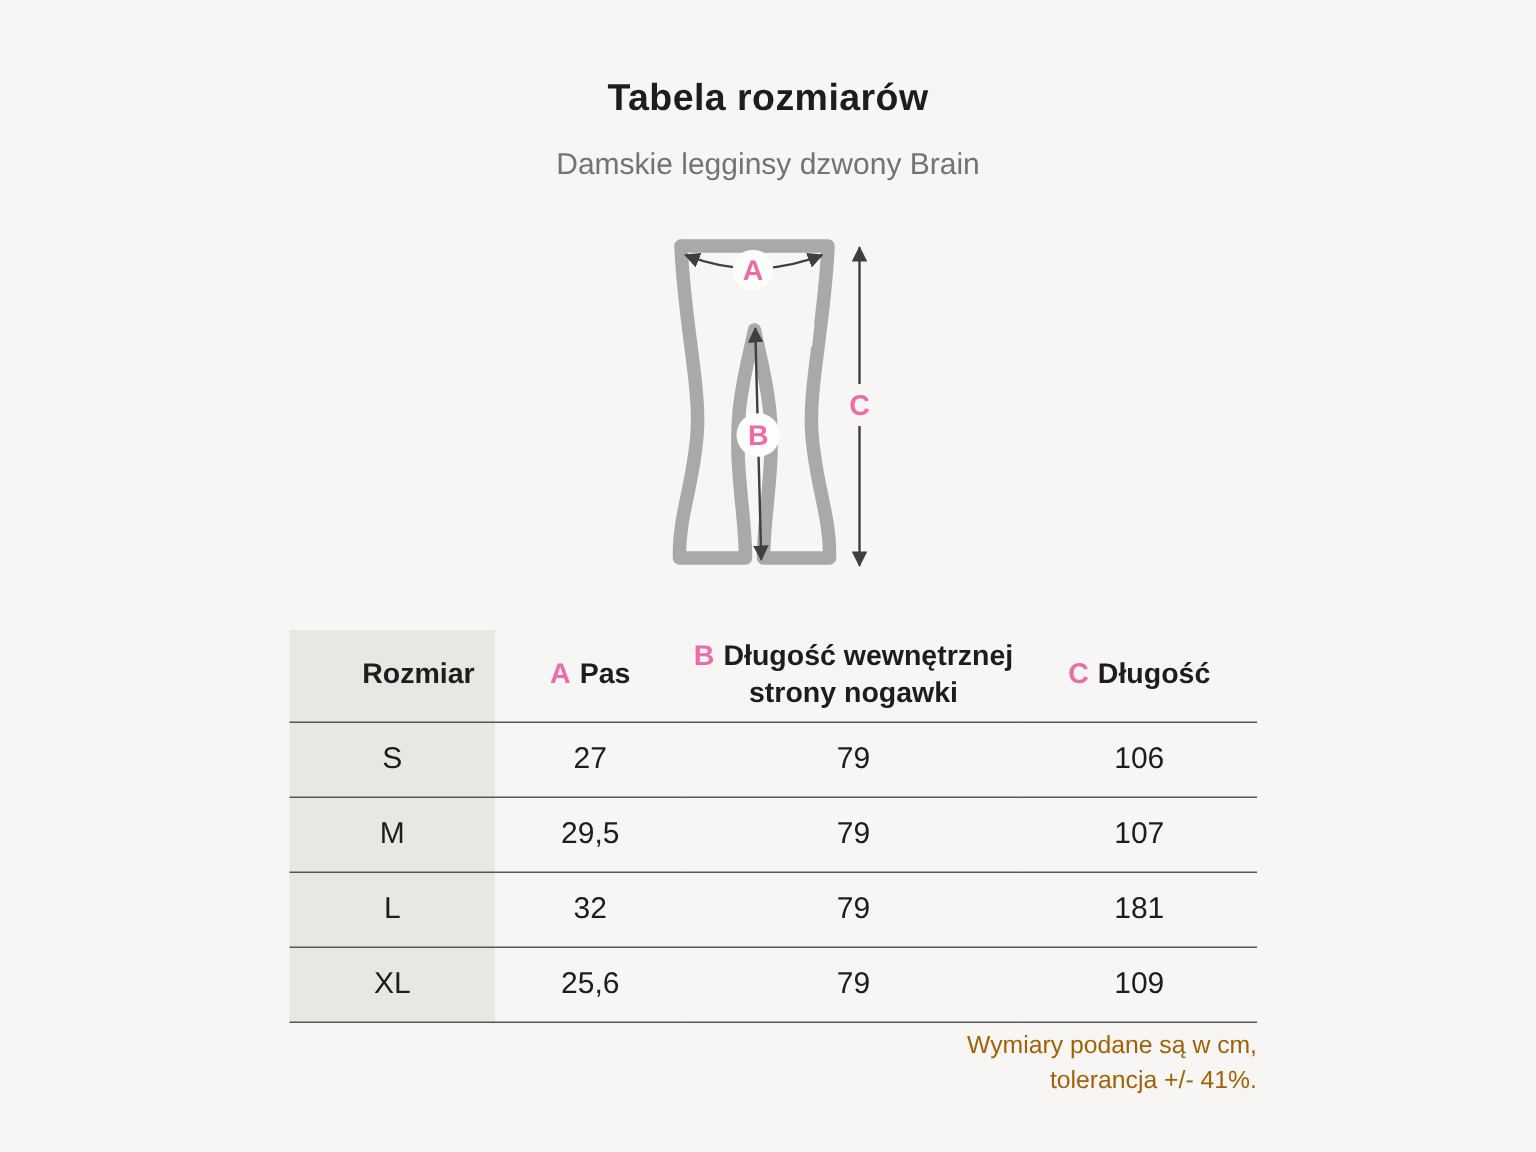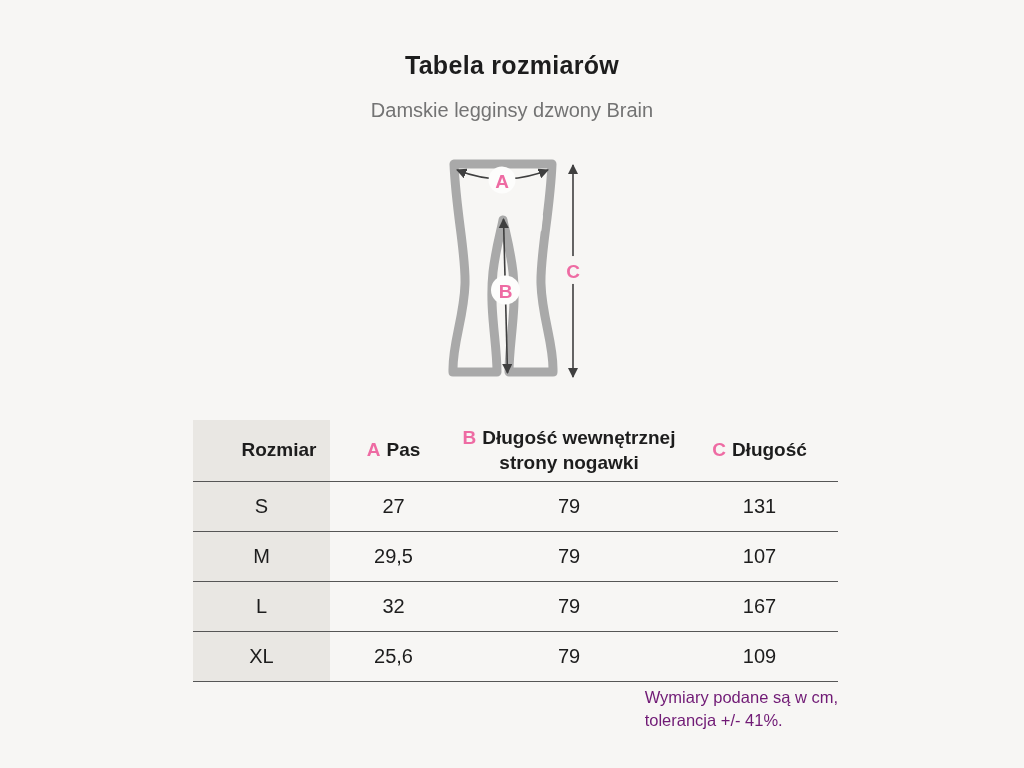--- a/index.html
+++ b/index.html
@@ -70,23 +70,24 @@
   .size-table thead th { height: 61px; font-size: 19px; font-weight: 700; line-height: 1.3; }
   .size-table tbody td { height: 49px; font-size: 20px; font-weight: 400; }
   .size-col { background: #e9e7e3; }
   th.rozmiar-header { font-weight: 400; font-size: 20px; padding-left: 35px; }
   .letter { color: #ee6ba3; font-weight: 700; margin-right: 6px; }
   .hlabel { color: #1d1d1d; font-weight: 700; }
   .note {
     position: absolute;
     top: 674px;
     right: 186px;
+    text-align: right;
     font-size: 16.5px;
     line-height: 23px;
-    color: #701a75;
+    color: #a16207;
   }
 </style>
 </head>
 <body>
 
 <div class="page">
 
   <div class="title">Tabela rozmiarów</div>
   <div class="subtitle">Damskie legginsy dzwony Brain</div>
 
@@ -145,33 +146,33 @@
         <th>
           <span class="letter">C</span><span class="hlabel">Długość</span>
         </th>
       </tr>
     </thead>
     <tbody>
       <tr>
         <td class="size-col">S</td>
         <td>27</td>
         <td>79</td>
-        <td>131</td>
+        <td>106</td>
       </tr>
       <tr>
         <td class="size-col">M</td>
         <td>29,5</td>
         <td>79</td>
         <td>107</td>
       </tr>
       <tr>
         <td class="size-col">L</td>
         <td>32</td>
         <td>79</td>
-        <td>167</td>
+        <td>181</td>
       </tr>
       <tr>
         <td class="size-col">XL</td>
         <td>25,6</td>
         <td>79</td>
         <td>109</td>
       </tr>
     </tbody>
   </table>
 

